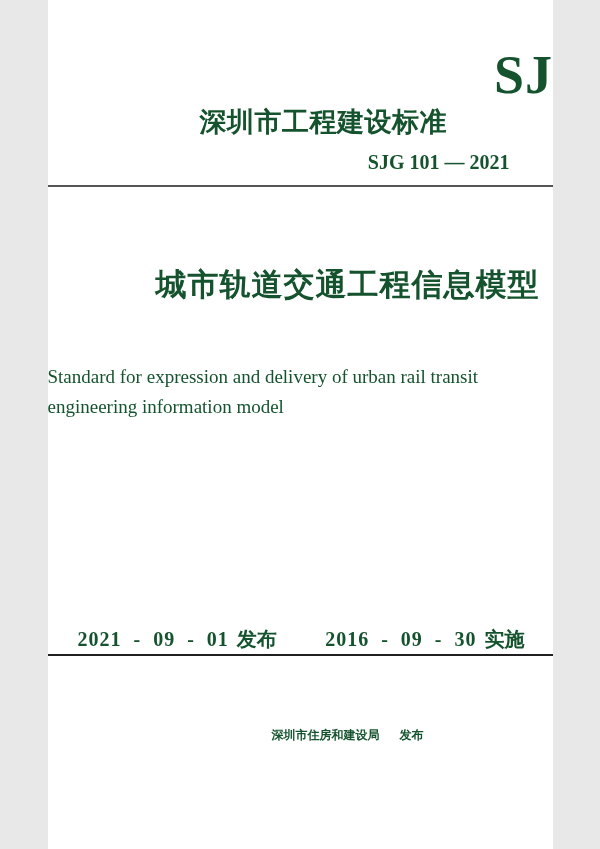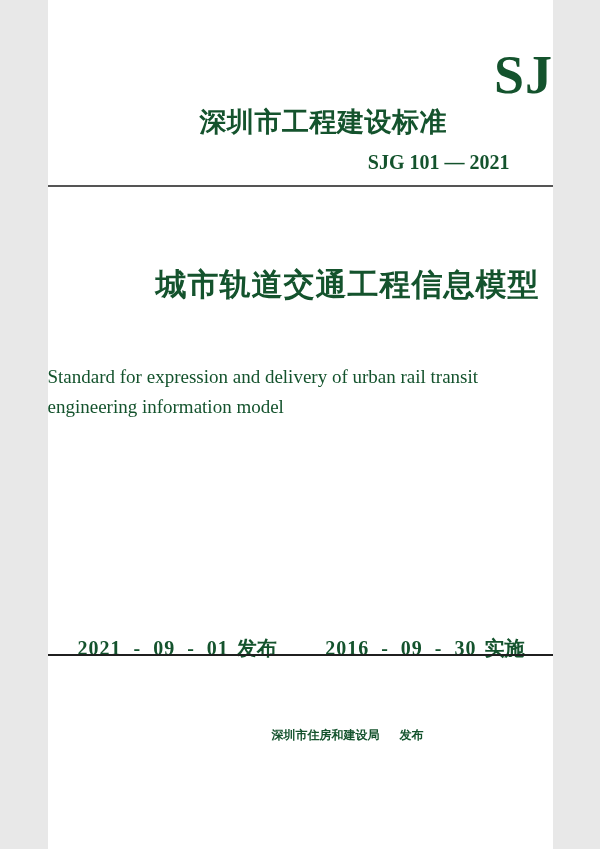--- a/index.html
+++ b/index.html
@@ -87,21 +87,20 @@
   .dates-row {
     position: absolute;
     left: 30px;
     right: 28px;
     top: 626px;
     display: flex;
     justify-content: space-between;
     font-size: 20px;
     font-weight: bold;
     white-space: nowrap;
-    margin-top: 9px;
   }
   .date-num {
     font-family: "Liberation Serif", serif;
     word-spacing: 6px;
     letter-spacing: 1px;
   }
   .date-label {
     font-family: "Liberation Sans", sans-serif;
     font-weight: 600;
     margin-left: 8px;

